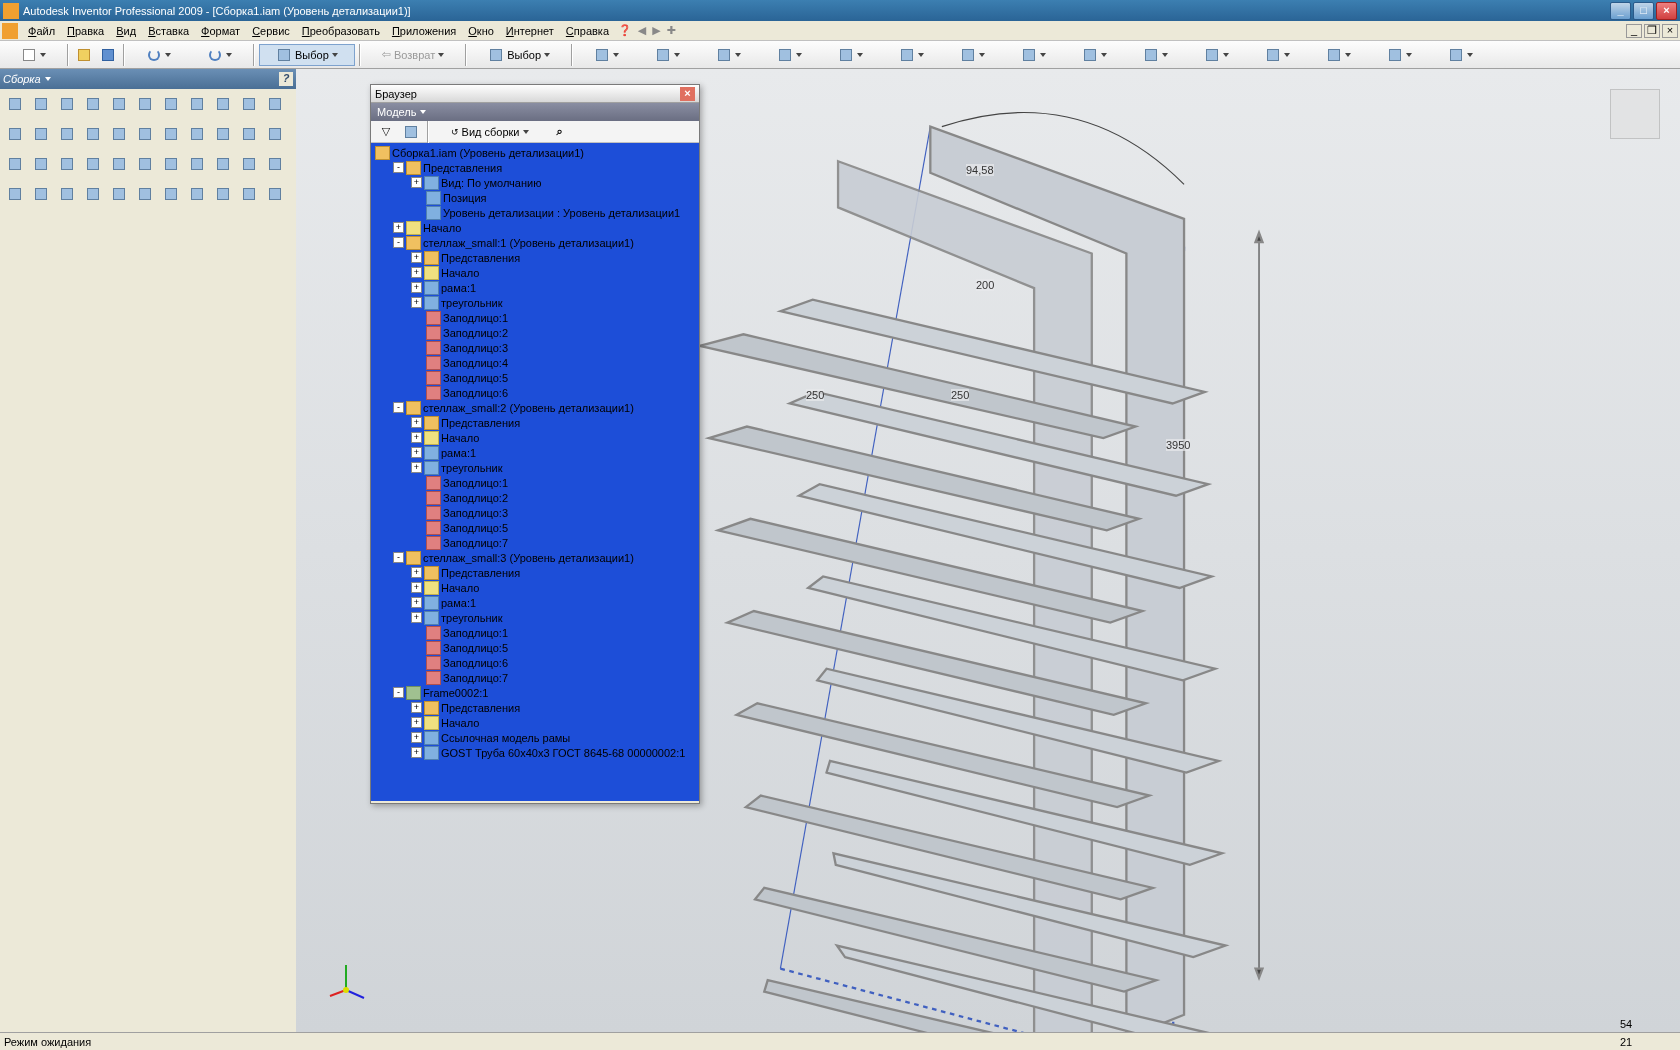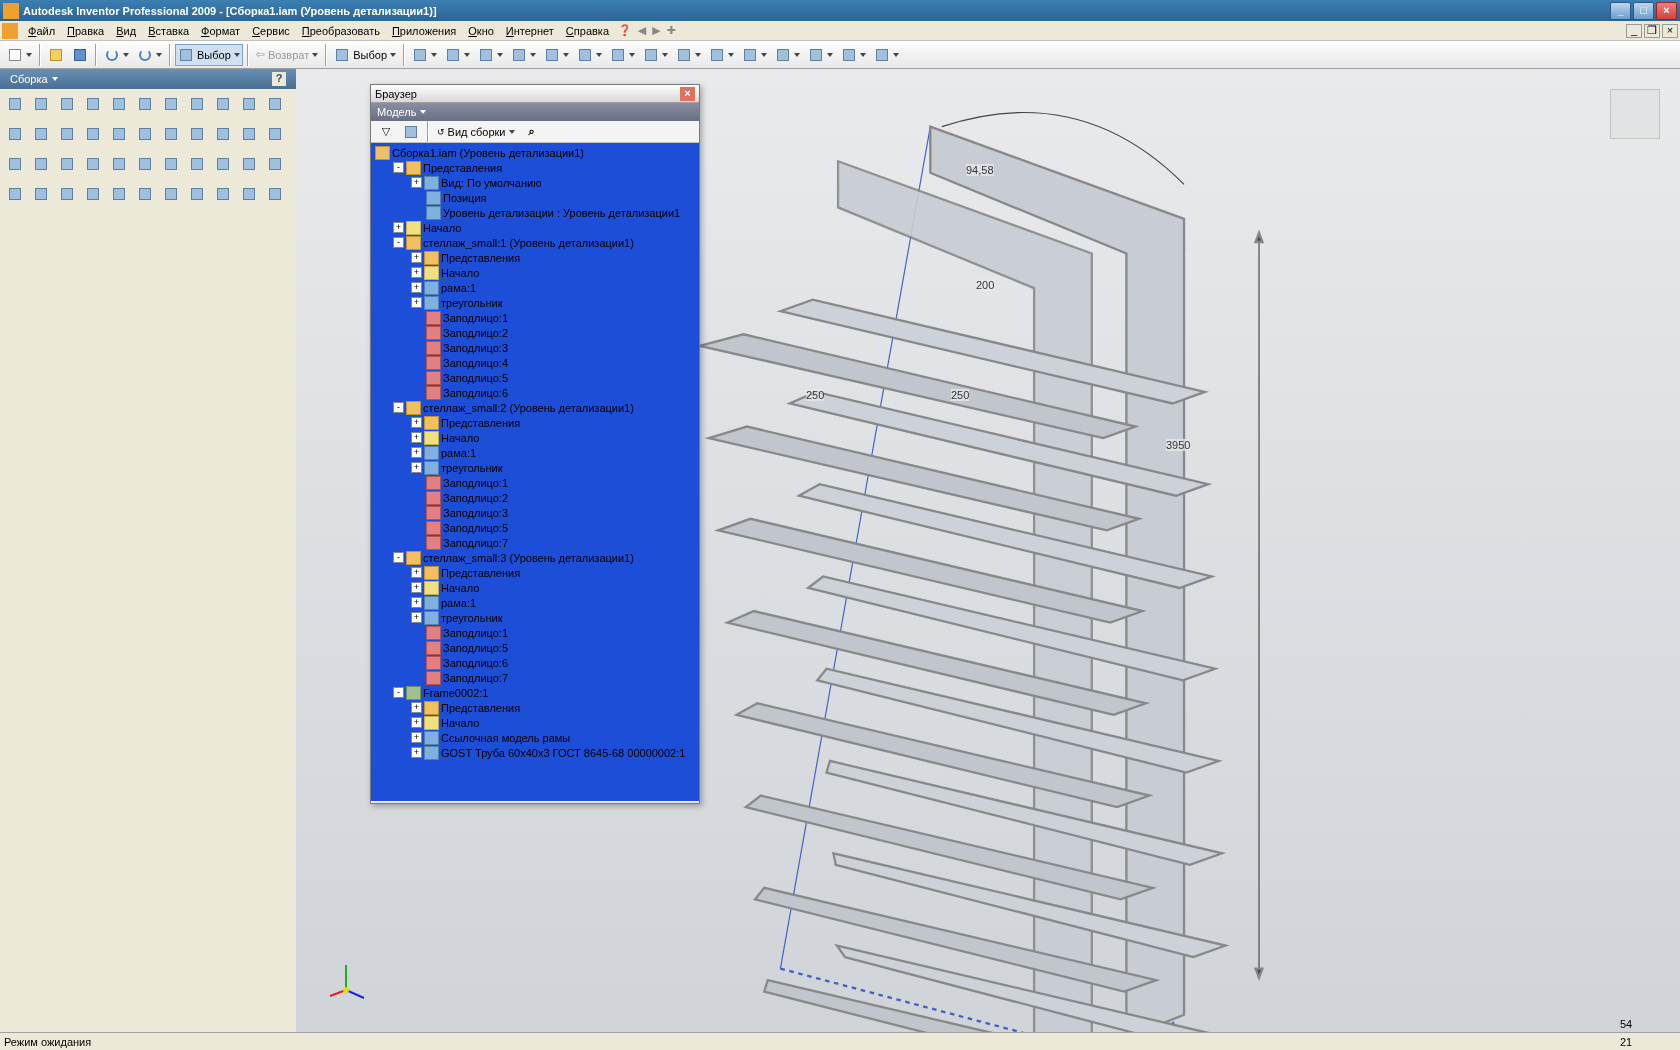--- a/index.html
+++ b/index.html
@@ -1,42 +1,42 @@
 <!DOCTYPE html>
 <html><head>
 <meta charset="utf-8">
 <style>
 * { box-sizing: border-box; margin: 0; padding: 0; font-family: Tahoma, sans-serif; font-size: 11px; }
 body { background: #ece9d8; overflow: hidden; width: 1680px; height: 1050px; }
 
 .titlebar { height: 21px; background: linear-gradient(#3c7fb1, #2a6496); color: #fff; display: flex; align-items: center; padding: 0 3px; }
 .titlebar .icon { width: 16px; height: 16px; background: #f0a030; margin-right: 4px; }
-.titlebar .title { flex: 1; font-weight: bold; }
+.titlebar .title { flex: 1; font-weight: normal; }
 .winbtns { display: flex; gap: 2px; }
 .winbtn { width: 21px; height: 18px; background: linear-gradient(#c0d4e8,#6a9fd0); border: 1px solid #2a5a8a; color: #fff; font-weight: bold; text-align: center; line-height: 15px; cursor: pointer; border-radius: 2px; }
 .winbtn.close { background: linear-gradient(#f08080,#d04040); border-color: #a02020; }
 
 .menubar { height: 20px; background: #ece9d8; display: flex; align-items: center; padding: 0 2px; border-bottom: 1px solid #c0c0c0; }
 .menubar .mbtn { width: 16px; height: 16px; background: #f0a030; margin-right: 4px; }
 .menubar .mitem { padding: 2px 6px; cursor: pointer; }
 .menubar .mdi { margin-left: auto; display: flex; gap: 2px; }
 .menubar .mdi div { width: 16px; height: 14px; background: #ece9d8; border: 1px solid #999; text-align: center; line-height: 11px; cursor: pointer; }
 .menubar .ctrl { margin: 0 3px; color: #888; }
 
 .toolbar { height: 28px; background: linear-gradient(#fdfdfd,#e8e8e8); border-bottom: 1px solid #a0a0a0; display: flex; align-items: center; padding: 0 4px; gap: 2px; }
 .tbtn { width: 22px; height: 22px; border: 1px solid transparent; display: flex; align-items: center; justify-content: center; cursor: pointer; }
 .tsep { width: 2px; height: 22px; border-left: 1px solid #a0a0a0; border-right: 1px solid #fff; margin: 0 2px; }
-.tdrop { padding: 2px 2px; border: 1px solid transparent; display: flex; align-items: center; gap: 3px; cursor: pointer; }
+.tdrop { padding: 2px 16px; border: 1px solid transparent; display: flex; align-items: center; gap: 3px; cursor: pointer; }
 .tdrop.active { border: 1px solid #7da2ce; background: #d0e0f0; }
 .caret { width: 0; height: 0; border-left: 3px solid transparent; border-right: 3px solid transparent; border-top: 4px solid #444; }
 .disabled { color: #999; }
 
 .main { position: absolute; top: 69px; left: 0; right: 0; bottom: 18px; display: flex; }
 .sidebar { width: 296px; background: #ece9d8; }
-.panel-head { height: 20px; background: linear-gradient(#6a8fb5,#4a6f95); color: #fff; display: flex; align-items: center; padding: 0 10px; gap: 4px; }
+.panel-head { height: 20px; background: linear-gradient(#6a8fb5,#4a6f95); color: #fff; display: flex; align-items: center; padding: 0 3px; gap: 4px; font-style: italic; }
 .panel-head .pq { margin-left: auto; background: #ece9d8; color: #304a6a; width: 14px; height: 14px; text-align: center; line-height: 13px; font-weight: bold; cursor: pointer; }
 .panel-body { padding: 4px; }
 .tool-grid { display: flex; flex-wrap: wrap; gap: 4px; }
 .tool-grid .tg { width: 22px; height: 22px; border: 1px solid transparent; cursor: pointer; display: flex; align-items: center; justify-content: center; }
 
 .viewport { flex: 1; background: linear-gradient(#e8eaec,#d0d4d8); position: relative; }
 .browser { position: absolute; left: 74px; top: 15px; width: 330px; height: 720px; background: #ece9d8; border: 1px solid #7a7a7a; box-shadow: 2px 2px 6px rgba(0,0,0,.3); }
 .browser .bh { height: 18px; background: linear-gradient(#fefefe,#d8d8d8); display: flex; align-items: center; padding: 0 4px; border-bottom: 1px solid #a0a0a0; }
 .browser .bh .bx { margin-left: auto; width: 15px; height: 14px; background: #e07060; color: #fff; text-align: center; line-height: 12px; font-weight: bold; cursor: pointer; }
 .browser .bm { height: 18px; background: linear-gradient(#8a8ea2,#6a6e82); color: #fff; display: flex; align-items: center; padding: 0 6px; }

